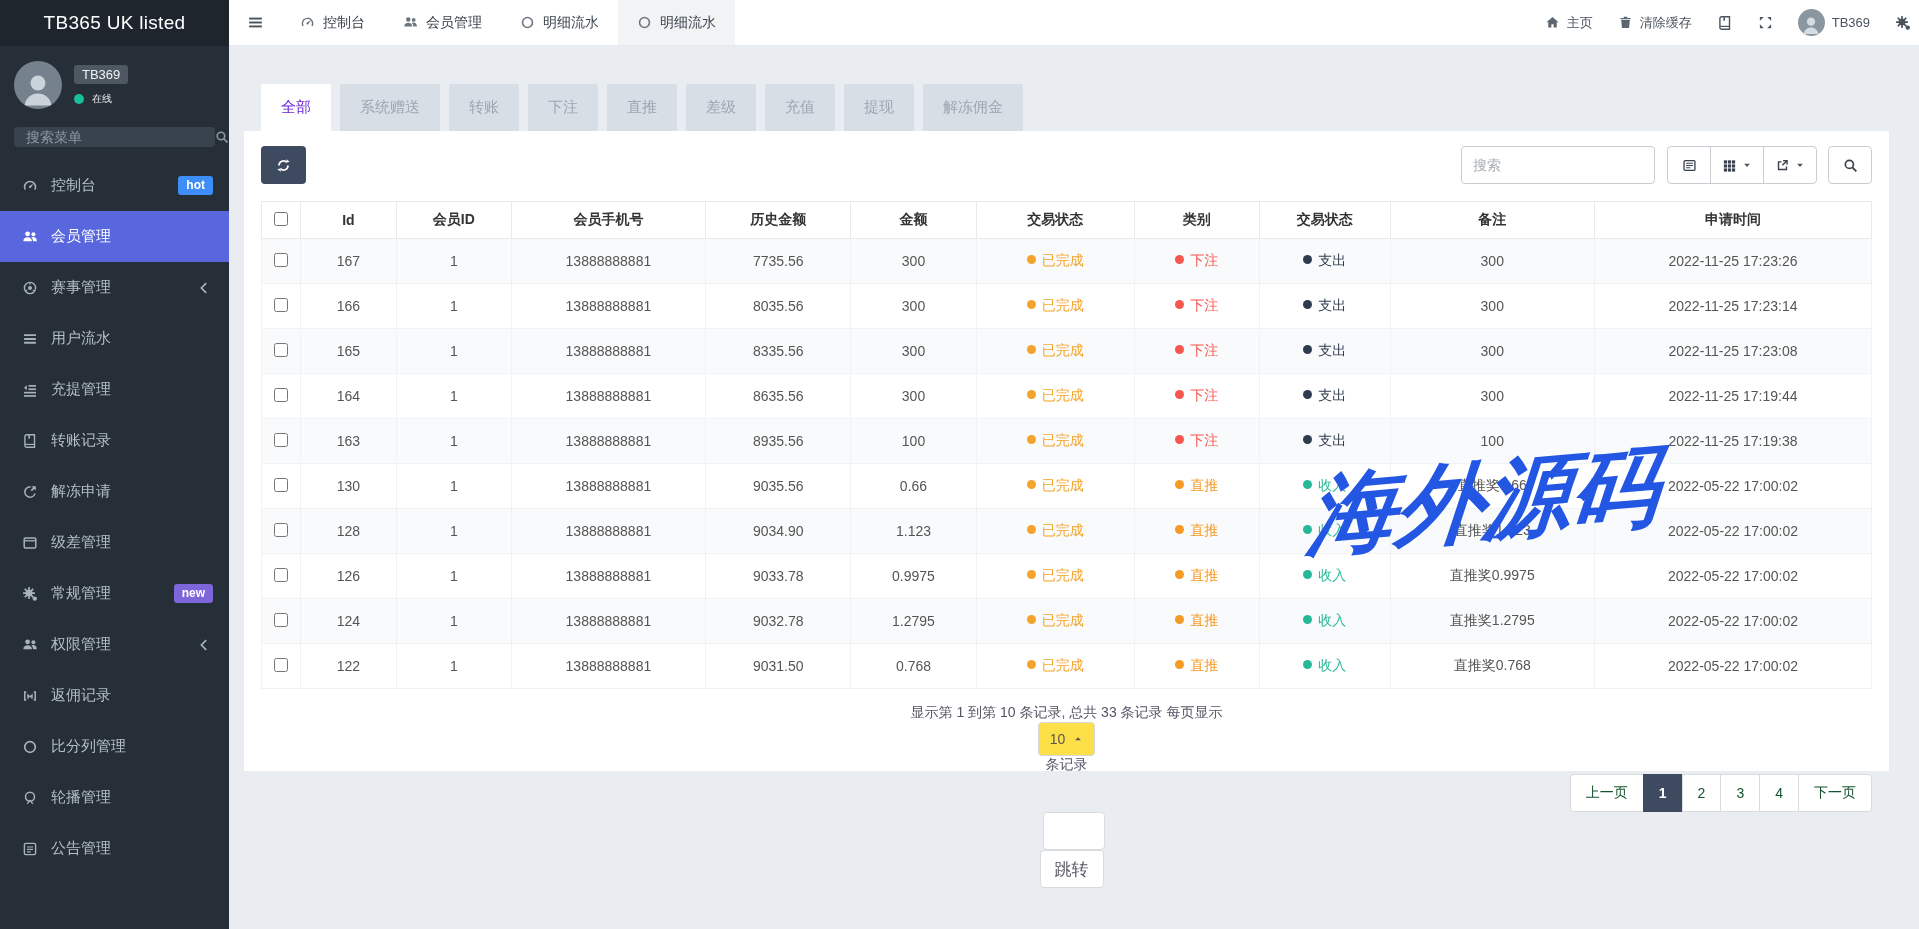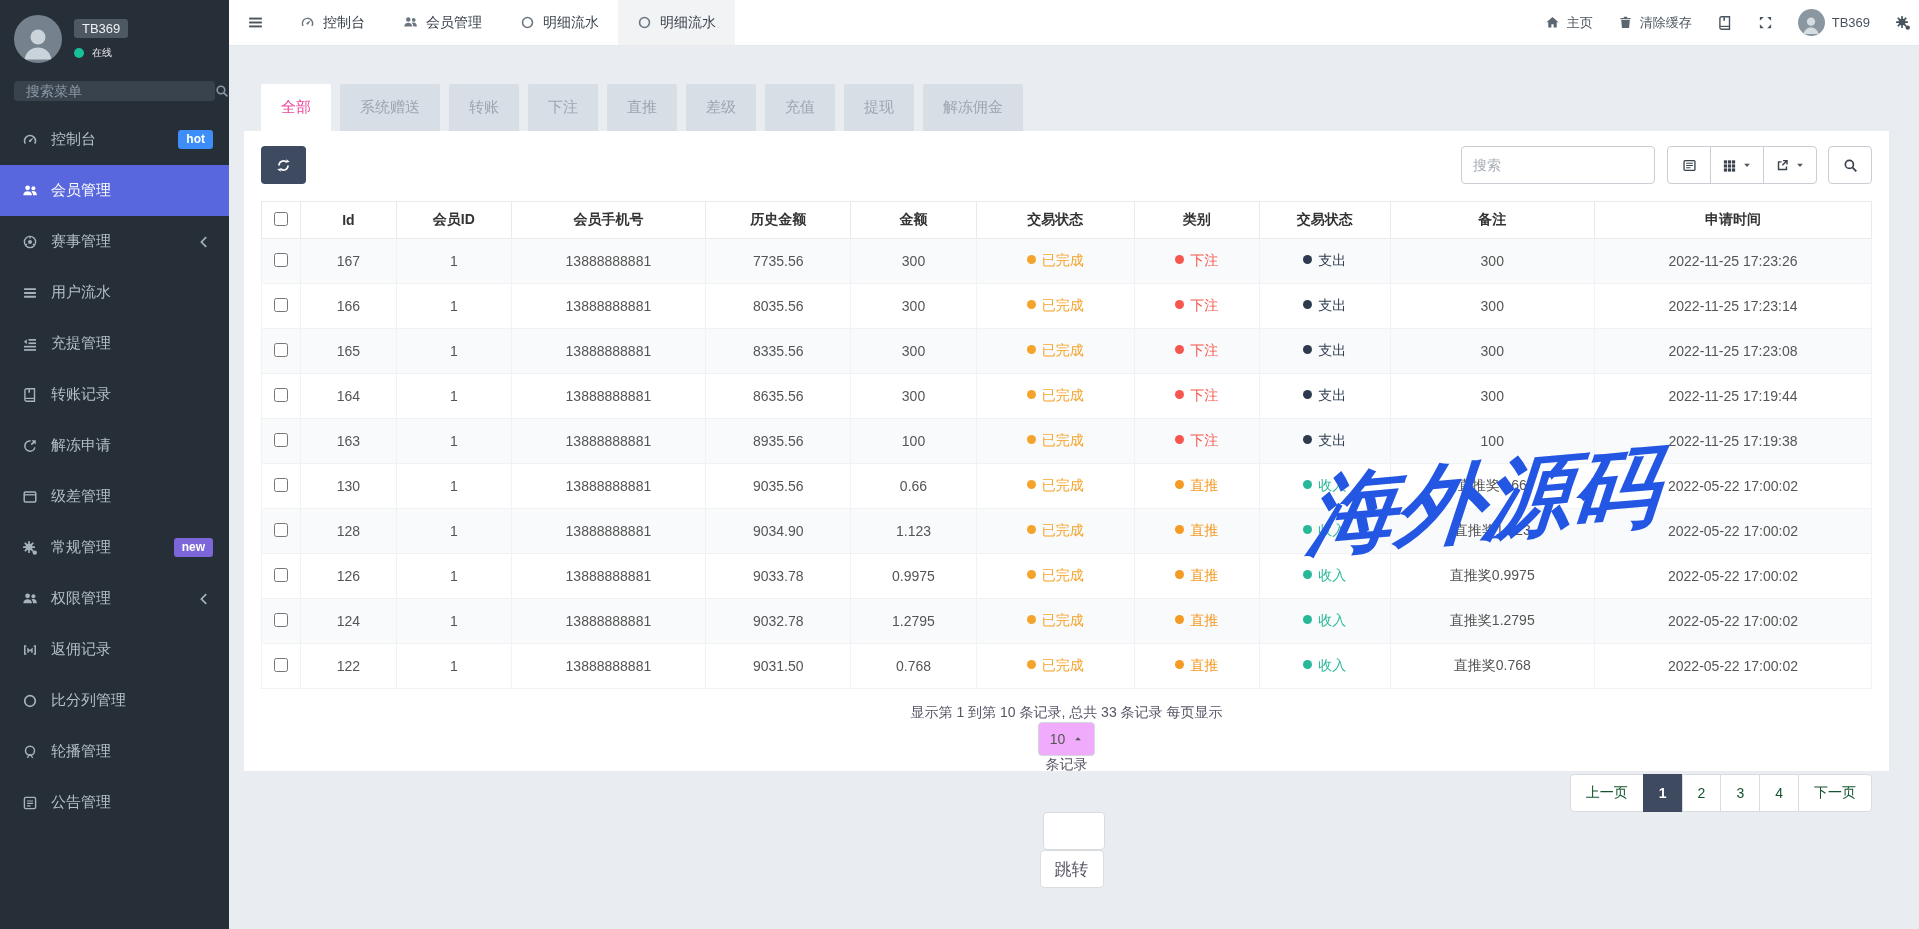--- a/index.html
+++ b/index.html
@@ -43,21 +43,21 @@
   .top-right { margin-left:auto; display:flex; align-items:center; gap:25px; padding-right:8px; font-size:13px; color:#4a545e; }
   .tr-item { display:flex; align-items:center; gap:7px; cursor:pointer; }
   .tr-item .icon { font-size:15px; color:#5b6670; }
   .mini-avatar { width:27px; height:27px; border-radius:50%; background:#8a97a1; overflow:hidden; display:flex; align-items:flex-end; justify-content:center; }
   .mini-avatar svg { width:22px; height:22px; }
 
   
   .main { position:absolute; left:229px; top:46px; right:0; bottom:0; background:#e9edf2; }
   .tabs { position:absolute; left:32px; top:38px; display:flex; gap:9px; }
   .tab { height:47px; padding:0 20px; display:flex; align-items:center; background:#d7dee6; color:#9ba6b1; font-size:15px; cursor:pointer; border-radius:2px 2px 0 0; }
-  .tab.active { background:#fff; color:#ec4899; }
+  .tab.active { background:#fff; color:#6d28d9; }
 
   .panel { position:absolute; left:15px; right:30px; top:85px; height:640px; background:#fff; }
   .toolbar { display:flex; align-items:center; padding:15px 17px 9px; }
   .btn-refresh { width:45px; height:38px; background:#3e4a5f; border:none; border-radius:4px; color:#fff; font-size:15px; display:flex; align-items:center; justify-content:center; cursor:pointer; }
   .toolbar-right { margin-left:auto; display:flex; align-items:center; }
   .search-input { width:194px; height:38px; border:1px solid #c9ced4; border-radius:4px; padding:0 11px; font-size:14px; color:#555; outline:none; margin-right:12px; }
   .search-input::placeholder { color:#a6adb5; }
   .btn-group { display:flex; margin-right:12px; }
   .tbtn { height:38px; min-width:44px; padding:0 11px; background:#fff; border:1px solid #c9ced4; display:flex; align-items:center; justify-content:center; gap:5px; color:#39424c; font-size:15px; cursor:pointer; margin-left:-1px; }
   .btn-group .tbtn:first-child { border-radius:4px 0 0 4px; margin-left:0; }
@@ -66,36 +66,37 @@
   .tbtn .caret { font-size:10px; color:#555; }
 
   table { width:calc(100% - 34px); margin:8px 17px 0; border-collapse:collapse; table-layout:fixed; font-size:14px; }
   thead th { border:1px solid #e8ebee; padding:9px 6px; font-weight:bold; color:#333; text-align:center; background:#fff; }
   tbody td { border:1px solid #f0f2f4; padding:13px 6px; text-align:center; color:#555; }
   tbody tr:nth-child(odd) { background:#f9fafb; }
   .st-dot { display:inline-block; width:9px; height:9px; border-radius:50%; margin-right:6px; transform:translateY(-1px); }
   input[type=checkbox] { width:14px; height:14px; cursor:pointer; }
 
   .pagination-row { display:flex; align-items:center; padding:15px 17px; font-size:14px; color:#556;flex-direction:column; }
-  .page-size-btn { display:inline-flex; align-items:center; gap:8px; height:34px; padding:0 11px; margin:0 20px; background:#f0abfc; border:1px solid #d4d8dc; border-radius:4px; color:#555; cursor:pointer; font-size:14px;justify-content:space-between; }
+  .page-size-btn { display:inline-flex; align-items:center; gap:8px; height:34px; padding:0 11px; margin:0 20px; background:#fde047; border:1px solid #d4d8dc; border-radius:4px; color:#555; cursor:pointer; font-size:14px;justify-content:space-between; }
   .page-size-btn .caret { font-size:10px; }
   .pager { margin-left:auto; display:flex; }
   .pbtn { height:38px; padding:0 15px; display:flex; align-items:center; background:#fff; border:1px solid #d9dcdf; color:#14532d; cursor:pointer; margin-left:-1px; font-size:14px; }
   .pbtn:first-child { border-radius:4px 0 0 4px; margin-left:0; }
   .pbtn:last-child { border-radius:0 4px 4px 0; }
   .pbtn.active { background:#3e4a5f; border-color:#3e4a5f; color:#fff; font-weight:bold; }
   .jump-input { width:62px; height:38px; border:1px solid #d9dcdf; border-radius:4px; margin-left:14px; outline:none; padding:0 8px; }
   .jump-btn { height:38px; padding:0 14px; margin-left:10px; background:#fff; border:1px solid #d9dcdf; border-radius:4px; color:#556; font-size:17px; cursor:pointer; }
 
   .watermark { position:absolute; left:1308px; top:452px; z-index:9; font-family:"DejaVu Serif", serif; font-size:88px; font-weight:bold; font-style:italic; white-space:nowrap; transform:rotate(-5deg) skewX(-10deg); pointer-events:none; line-height:1.1; }
 </style>
 </head>
 <body>
 
 <div class="sidebar">
+  <div class="logo">TB365 UK listed</div>
   <div class="user-panel">
     <div class="avatar">
       <svg viewBox="0 0 16 16">
           <circle cx="8" cy="5.6" r="3" fill="#cbd3da"></circle>
           <path d="M2.6 14.6c.5-3.1 2.8-4.8 5.4-4.8s4.9 1.7 5.4 4.8z" fill="#cbd3da"></path>
         </svg>
     </div>
     <div class="user-meta">
       <span class="name-badge">TB369</span>
       <div class="user-status">

